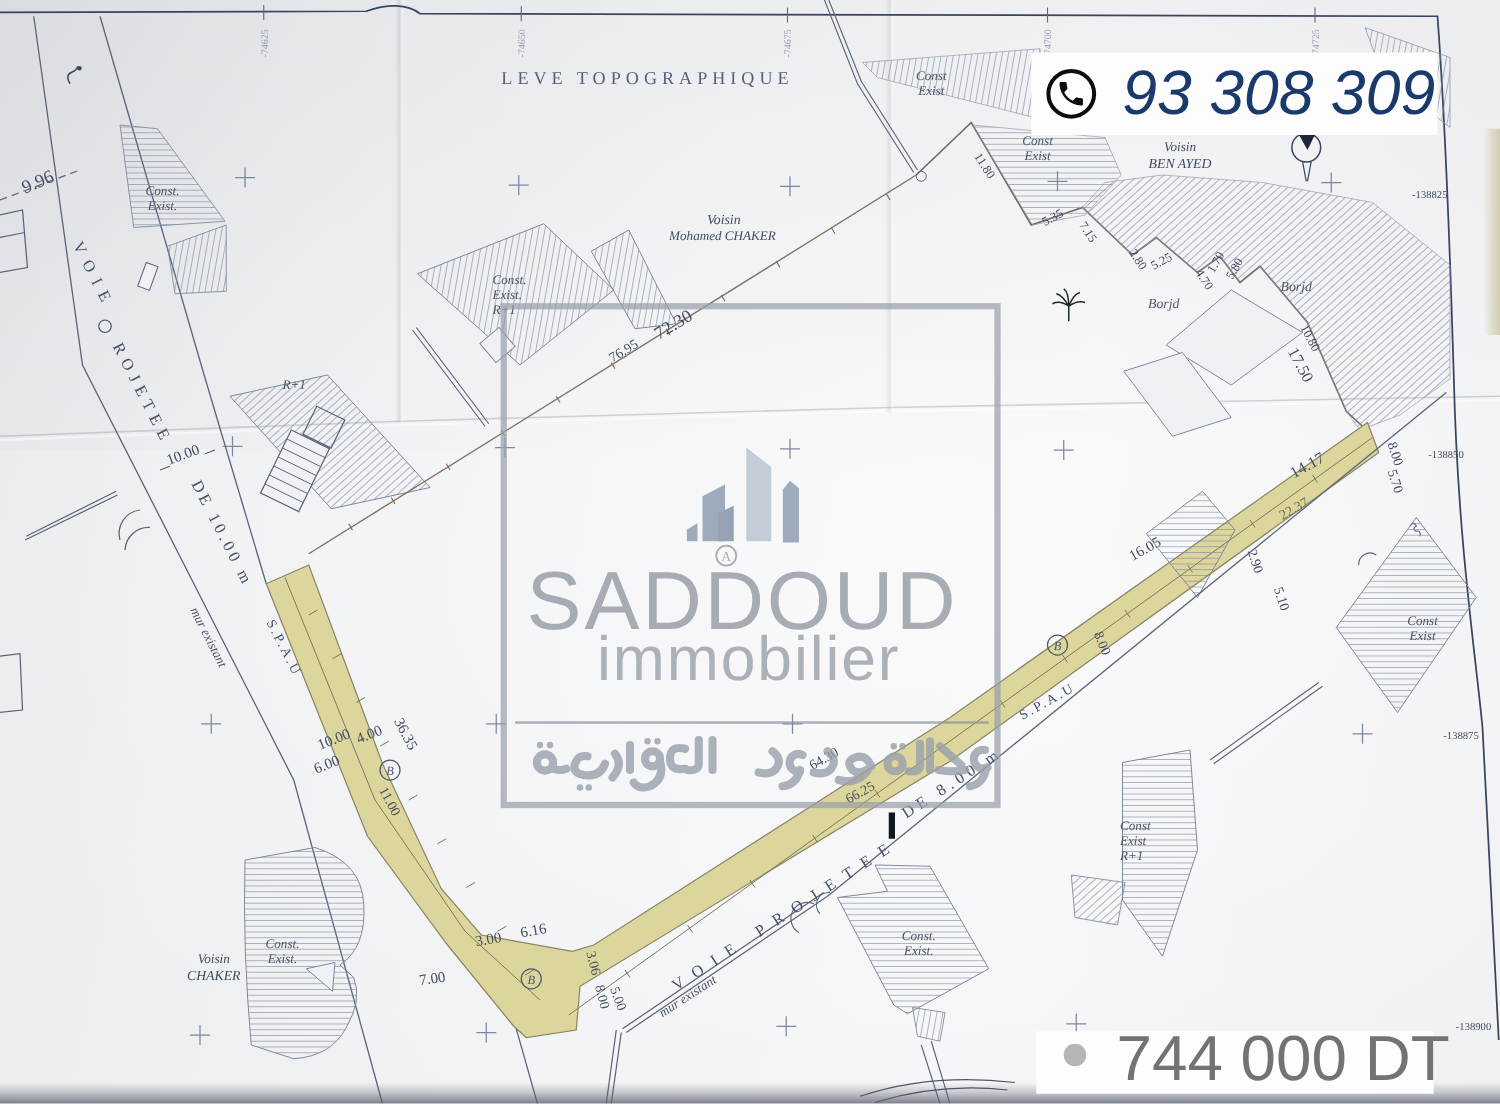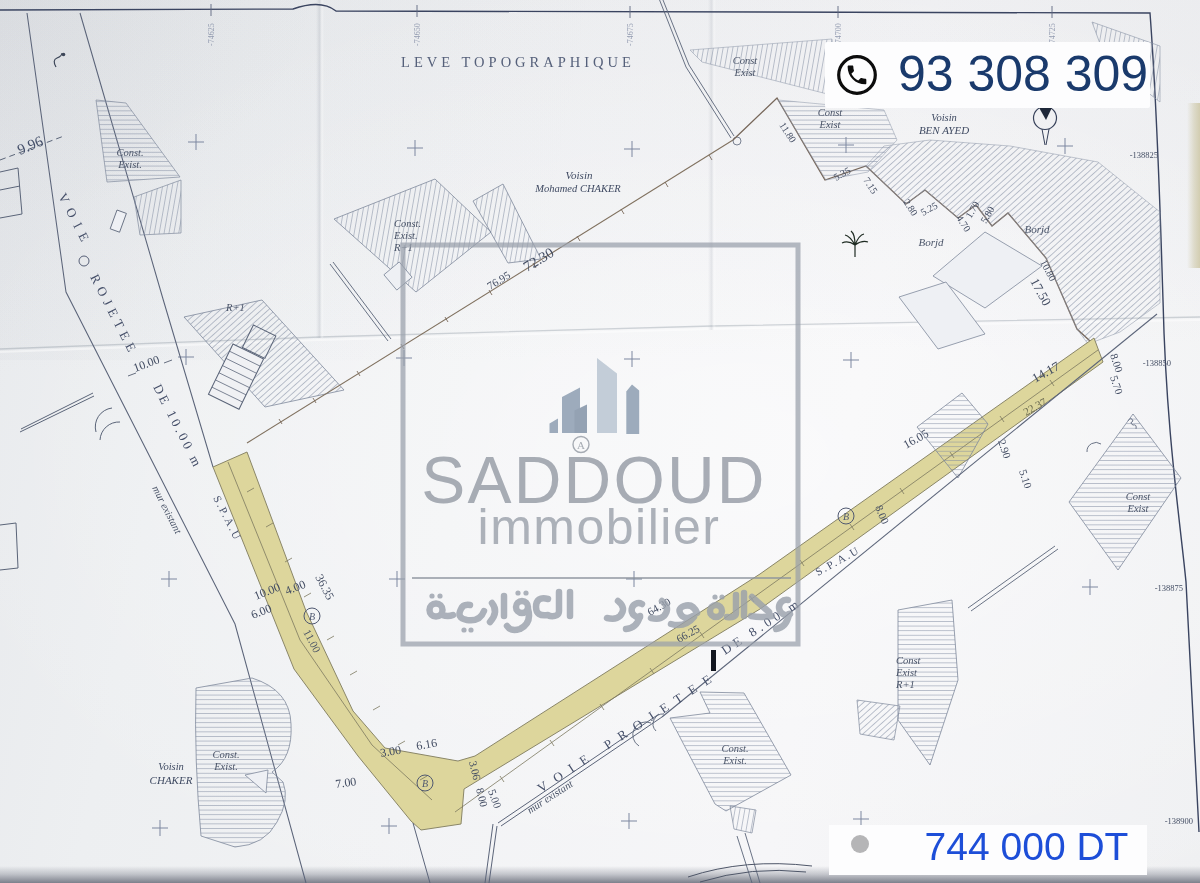--- a/index.html
+++ b/index.html
@@ -513,22 +513,22 @@
 <div class="abs" style="left:825px;top:42px;width:325px;height:66px;background:#fdfdfe;border-radius:2px;"></div>
 
 <div class="abs" style="left:836px;top:54px;width:42px;height:42px;">
 <svg width="42" height="42" viewBox="0 0 42 42">
   <circle cx="21" cy="21" r="18.3" fill="none" stroke="#0c0c0c" stroke-width="3.2"></circle>
   <path transform="translate(8.5,8.5) scale(1.04)" d="M6.62 10.79c1.44 2.83 3.76 5.14 6.59 6.59l2.2-2.2c.27-.27.67-.36 1.02-.24 1.12.37 2.33.57 3.57.57.55 0 1 .45 1 1V20c0 .55-.45 1-1 1-9.39 0-17-7.61-17-17 0-.55.45-1 1-1h3.5c.55 0 1 .45 1 1 0 1.25.2 2.45.57 3.57.11.35.03.74-.25 1.02l-2.2 2.2z" fill="#0c0c0c"></path>
 </svg>
 </div>
 
 <div class="abs" style="left:888px;top:47px;width:270px;height:54px;line-height:54px;text-align:center;
-  font-size:50px;color:#1a3a6c;letter-spacing:0px;">93 308 309</div>
+  font-size:50px;color:#1a3a6c;letter-spacing:0px;font-style:italic;">93 308 309</div>
 
 <div class="abs" style="left:829px;top:825px;width:318px;height:50px;background:#fdfdfe;"></div>
 
 <div class="abs" style="left:851px;top:835px;width:18px;height:18px;border-radius:50%;background:#b5b5b7;"></div>
 
 <div class="abs" style="left:893px;top:821px;width:267px;height:52px;line-height:52px;text-align:center;
-  font-size:39px;color:#1d4ed8;">744 000 DT</div>
+  font-size:51px;color:#737373;">744 000 DT</div>
 
 </div>
 
 </body></html>

